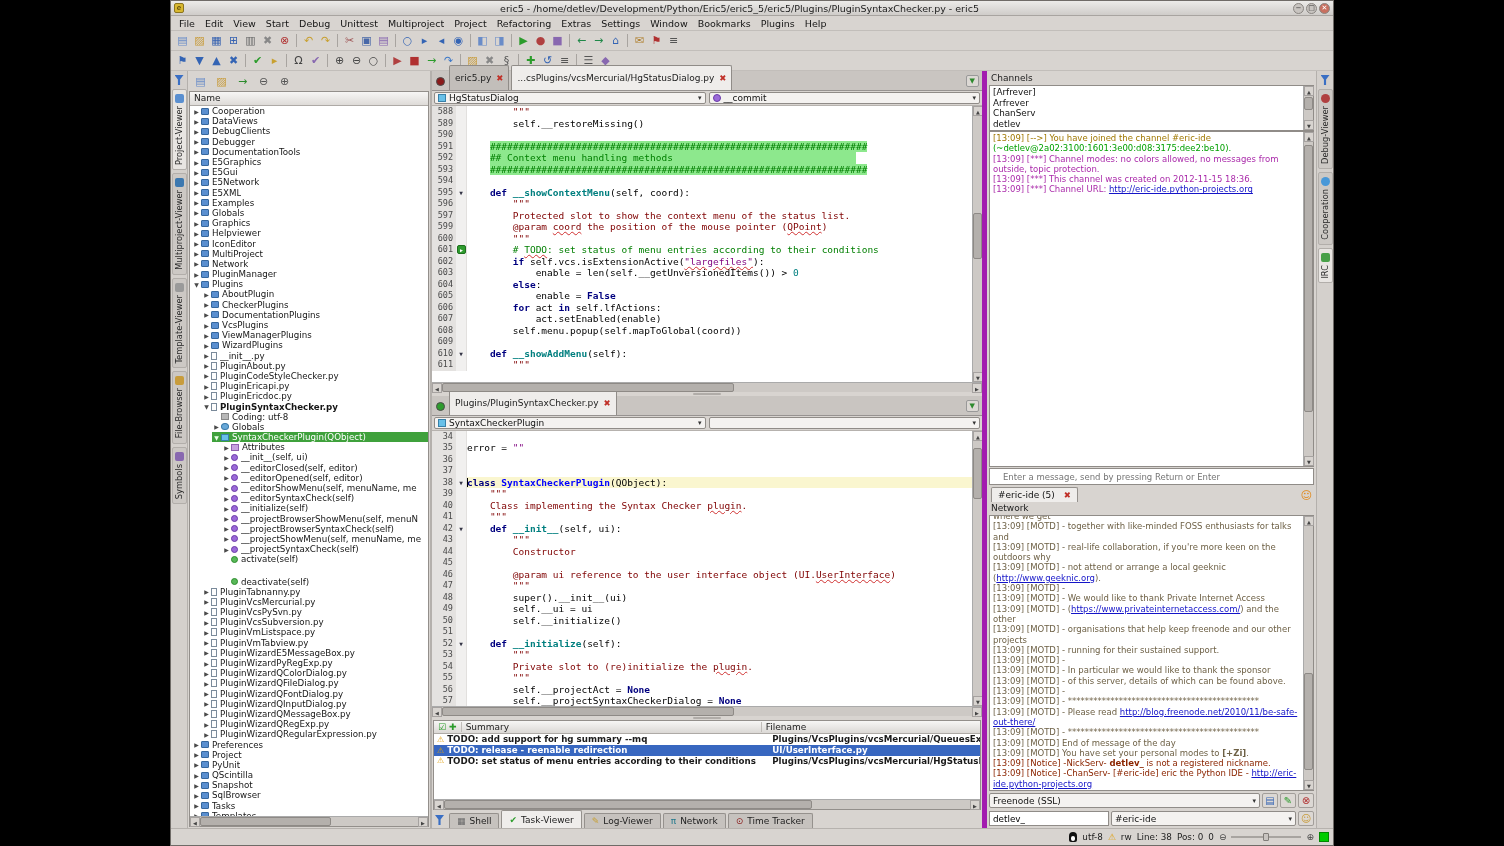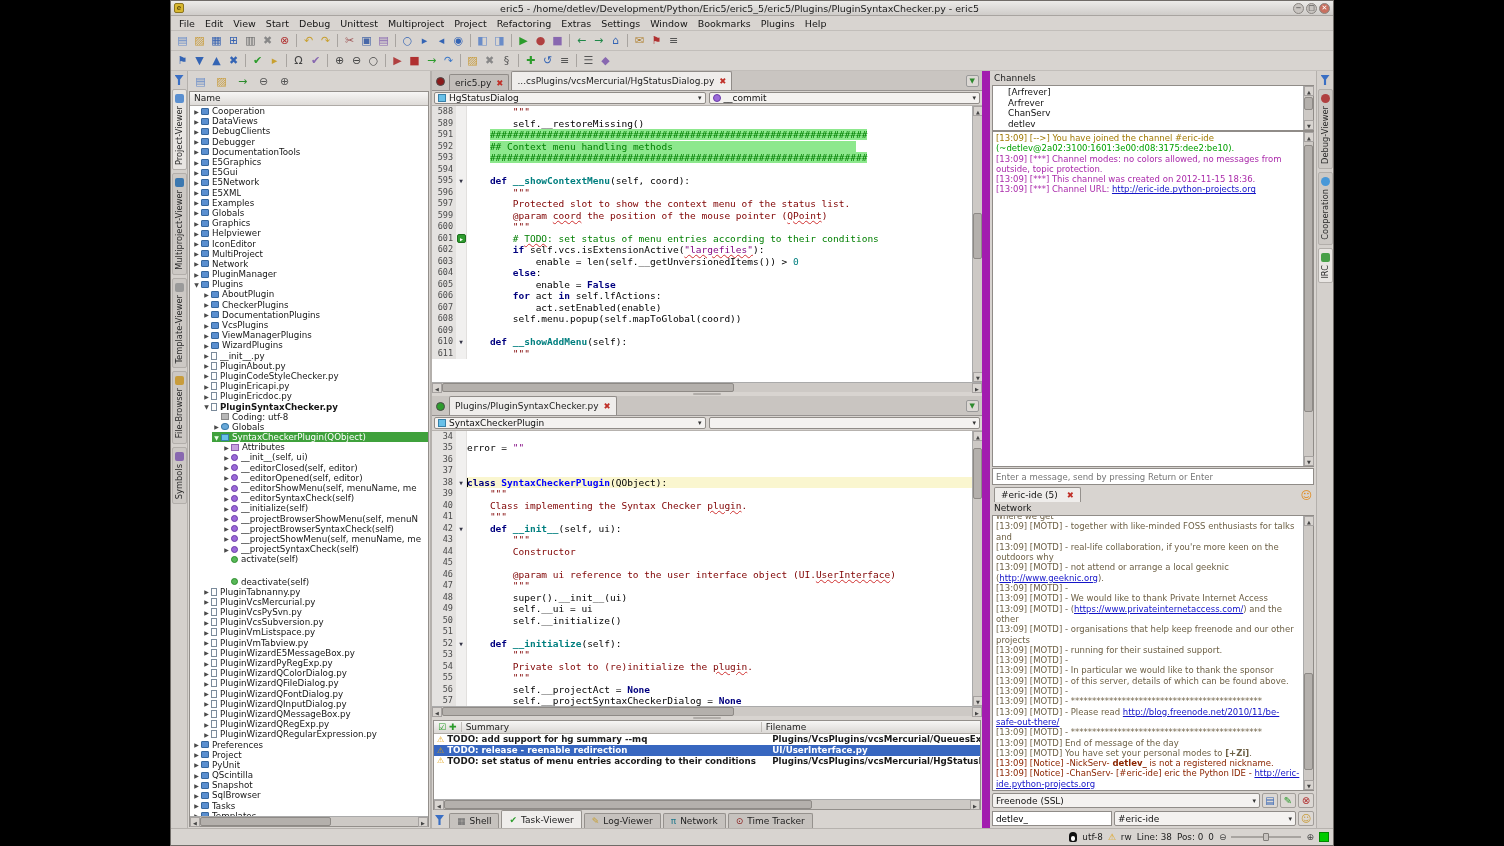--- a/index.html
+++ b/index.html
@@ -57,21 +57,21 @@
 .sb-btn{width:10px;height:10px;font-size:5px;text-align:center;line-height:10px;color:#444;background:#d8d4d0;border:1px solid #a6a2a0;flex:none}
 .sb-track{flex:1;position:relative}
 .sb-thumb{position:absolute;background:#b4b0ac;border:1px solid #8e8a86;border-radius:2px}
 .sb-v .sb-thumb{left:0;right:0}
 .sb-h .sb-thumb{top:0;bottom:0}
 
 .center{flex:1;min-width:0;display:flex;flex-direction:column}
 .edgroup{flex:1;display:flex;flex-direction:column;min-height:0}
 .tabbar{height:20px;display:flex;align-items:flex-end;background:#c9c5c1;border-bottom:1px solid #979391;padding:0 2px;flex:none}
 .mod-ind{width:9px;height:9px;border-radius:50%;border:1px solid #4a4a4a;margin:0 4px 4px 2px;flex:none}
-.etab{height:16px;display:flex;align-items:center;padding:3px 5px;background:#c2beba;border:1px solid #908c88;border-bottom:none;border-radius:2px 2px 0 0;margin-right:2px;font-size:9px;color:#222;white-space:nowrap}
+.etab{height:16px;display:flex;align-items:center;padding:12px 5px;background:#c2beba;border:1px solid #908c88;border-bottom:none;border-radius:2px 2px 0 0;margin-right:2px;font-size:9px;color:#222;white-space:nowrap}
 .etab.active{background:#efedeb;height:19px}
 .tab-close{color:#c03028;font-size:8.5px;margin-left:5px}
 .tab-dd{margin:0 1px 3px auto;color:#2d8a2d;font-size:7px;border:1px solid #999;background:#dcd8d4;padding:1px 3px;border-radius:2px}
 .comborow{height:15px;display:flex;gap:3px;padding:1px 2px;border-bottom:1px solid #b6b2ae;flex:none}
 .combo{flex:1;display:flex;align-items:center;background:#f4f2f0;border:1px solid #908c88;border-radius:2px;font-size:9px;padding:0 3px;gap:3px;min-width:0;white-space:nowrap;overflow:hidden}
 .combo-arrow{margin-left:auto;font-size:7px;color:#333}
 .cicon{width:8px;height:8px;flex:none}
 .ci-class{background:#68c0e8;border:1px solid #3880a8}
 .ci-method{background:#9a6ad8;border:1px solid #6a3aa8;border-radius:50%}
 .ed-area{flex:1;display:flex;min-height:0;background:#fff}
@@ -108,37 +108,37 @@
 .task-row.sel{background:#3867c0;color:#fff}
 .tr-warn{color:#e0a010;font-size:8px;margin:0 3px;flex:none}
 .tr-summary{width:325px;overflow:hidden;flex:none}
 .tr-file{flex:1;overflow:hidden}
 
 .bottom-tabs{height:18px;display:flex;align-items:flex-end;gap:2px;padding:1px 2px 0;flex:none}
 .btab{height:15px;display:flex;align-items:center;gap:4px;padding:0 7px;border:1px solid #95918d;border-bottom:none;border-radius:2px 2px 0 0;background:#c6c2be;font-size:9px;color:#222}
 .btab.active{background:#efedeb;height:18px}
 .btab-icon{font-size:9px}
 
-.rightpanel{width:334px;display:flex;flex-direction:column;border-left:8px solid #a21caf;padding:1px 2px;flex:none;min-height:0}
+.rightpanel{width:334px;display:flex;flex-direction:column;border-left:5px solid #a21caf;padding:1px 2px;flex:none;min-height:0}
 .rp-label{height:13px;font-size:9px;padding:1px 2px;color:#1c1c1c;flex:none}
 .userlist-wrap{height:46px;border:1px solid #908c88;background:#fff;display:flex;flex:none}
-.userlist{flex:1;overflow:hidden;font-size:8.8px;padding:1px 15px;line-height:10.5px}
+.userlist{flex:1;overflow:hidden;font-size:8.8px;padding:1px 3px;line-height:10.5px}
 .chatbox{background:#fff;border:1px solid #908c88;display:flex;min-height:0}
 .chat1{height:336px;flex:none}
 .chat2{flex:1}
 .chat-msgs{flex:1;min-width:0;overflow:hidden;font-size:8.5px;line-height:10.3px;padding:1px 3px;word-wrap:break-word}
 .chat-msgs.bottom{display:flex;flex-direction:column;justify-content:flex-end}
 .m-join{color:#a07800}
 .m-host{color:#00a000}
 .m-info{color:#aa2aaa}
 .m-motd{color:#6e6146}
 .m-notice{color:#8b2500}
 .m-link{color:#1414c8;text-decoration:underline}
 .m-b{font-weight:bold}
-.chat-input{height:17px;border:1px solid #908c88;background:#fff;font-size:8.5px;padding:0 3px;font-family:"DejaVu Sans",sans-serif;margin-top:1px;flex:none}
+.chat-input{height:17px;border:1px solid #908c88;background:#fff;font-size:8.5px;padding:0 13px;font-family:"DejaVu Sans",sans-serif;margin-top:1px;flex:none}
 .chan-tabs{height:17px;display:flex;align-items:flex-end;gap:2px;padding:1px 2px 0;flex:none}
 .chan-tab{height:15px;display:flex;align-items:center;gap:4px;padding:0 6px;border:1px solid #95918d;border-bottom:none;border-radius:2px 2px 0 0;background:#efedeb;font-size:9px}
 .smiley{margin-left:auto;color:#e08818;font-size:11px}
 .rp-row{height:17px;display:flex;gap:2px;align-items:center;margin-top:1px;flex:none}
 .rp-row .combo{height:15px}
 .rp-icon{width:16px;height:15px;display:inline-flex;align-items:center;justify-content:center;border:1px solid #a29e9a;background:#dcd8d4;border-radius:2px;font-size:10px;flex:none}
 .nick-input{width:120px;height:15px;border:1px solid #908c88;background:#fff;font-size:8.8px;padding:0 3px;font-family:"DejaVu Sans",sans-serif}
 
 .statusbar{height:17px;display:flex;align-items:center;gap:5px;padding:0 4px;border-top:1px solid #b6b2ae;flex:none;font-size:8.8px;color:#222}
 .sb-spacer{flex:1}
@@ -682,20 +682,25 @@
                   <span class="lnum">588</span>
                   <span class="fold"></span>
                   <span class="ltext"><span class="c-doc">        """</span></span>
                 </div>
                 <div class="ed-line">
                   <span class="lnum">589</span>
                   <span class="fold"></span>
                   <span class="ltext"><span class="c-t">        self.__restoreMissing()</span></span>
                 </div>
                 <div class="ed-line">
+                  <span class="lnum">590</span>
+                  <span class="fold"></span>
+                  <span class="ltext"></span>
+                </div>
+                <div class="ed-line">
                   <span class="lnum">591</span>
                   <span class="fold"></span>
                   <span class="ltext"><span class="c-t">    </span><span class="c-com c-hl">##################################################################</span></span>
                 </div>
                 <div class="ed-line">
                   <span class="lnum">592</span>
                   <span class="fold"></span>
                   <span class="ltext"><span class="c-t">    </span><span class="c-com c-w">## Context menu handling methods</span></span>
                 </div>
                 <div class="ed-line">

